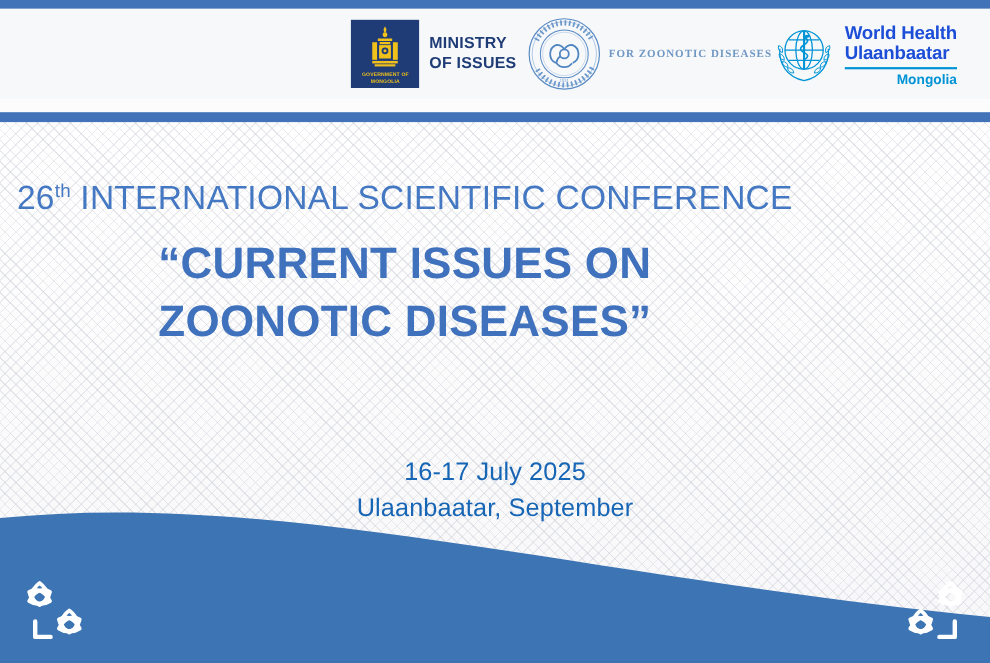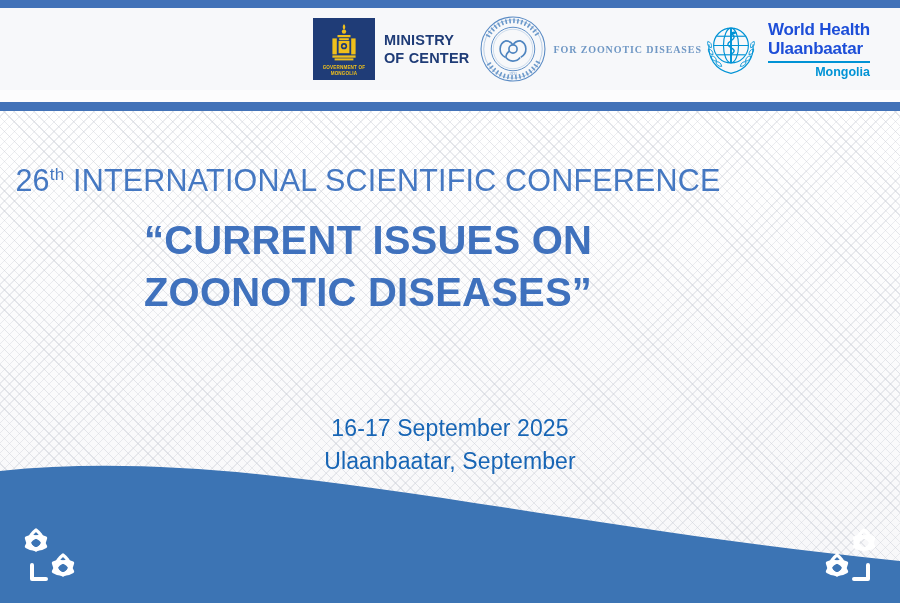--- a/index.html
+++ b/index.html
@@ -260,21 +260,21 @@
             <circle cx="20" cy="24.2" r="1.4"></circle>
           </g>
         </svg>
         <div class="moh-crest-text">
           <span>GOVERNMENT OF</span><br>
           <span>MONGOLIA</span>
         </div>
       </div>
       <div class="moh-label">
         <div>MINISTRY</div>
-        <div>OF CENTER</div>
+        <div>OF ISSUES</div>
       </div>
     </div>
 
     <div class="ncd-logo">
       <svg class="ncd-seal" viewBox="0 0 100 100" aria-hidden="true">
         <circle cx="50" cy="50" r="47" fill="none" stroke="#5a8bc4" stroke-width="1.6"></circle>
         <circle cx="50" cy="50" r="43" fill="none" stroke="#8fb2d8" stroke-width="0.9"></circle>
         <circle cx="50" cy="50" r="32" fill="none" stroke="#5a8bc4" stroke-width="1.4"></circle>
         <circle cx="50" cy="50" r="29" fill="none" stroke="#9fbede" stroke-width="0.7"></circle>
 
@@ -372,21 +372,21 @@
   <div class="divider-rule"></div>
 
   <div class="title-area">
     <div class="line-1">
       <span>26</span><sup>th</sup><span> INTERNATIONAL SCIENTIFIC CONFERENCE</span>
     </div>
     <div class="line-2">“CURRENT ISSUES ON ZOONOTIC DISEASES”</div>
   </div>
 
   <div class="meta-area">
-    <div class="meta-line">16-17 September 2025</div>
+    <div class="meta-line">16-17 July 2025</div>
     <div class="meta-line">Ulaanbaatar, September</div>
   </div>
 
   <svg class="wave" viewBox="0 0 900 140" preserveAspectRatio="none">
     <path d="M0 22 C 250 -4 520 72 900 112 L900 140 L0 140 Z" fill="#dfdfda"></path>
     <path d="M0 8  C 250 -18 520 60 900 98  L900 140 L0 140 Z" fill="#3c74b4"></path>
   </svg>
 
   <svg class="ornament ornament-left" viewBox="0 0 80 66">
     <g fill="none" stroke="#ffffff" stroke-width="3.4" stroke-linecap="round" stroke-linejoin="round">

